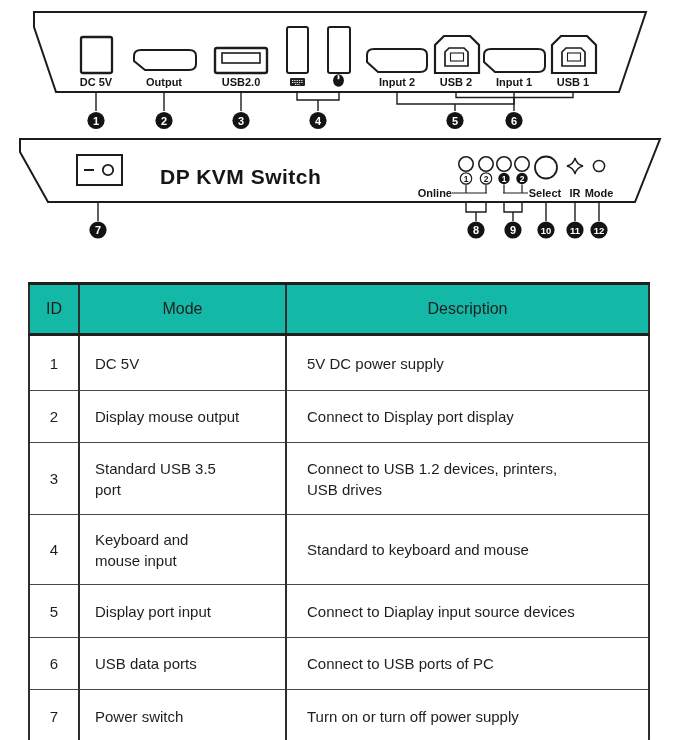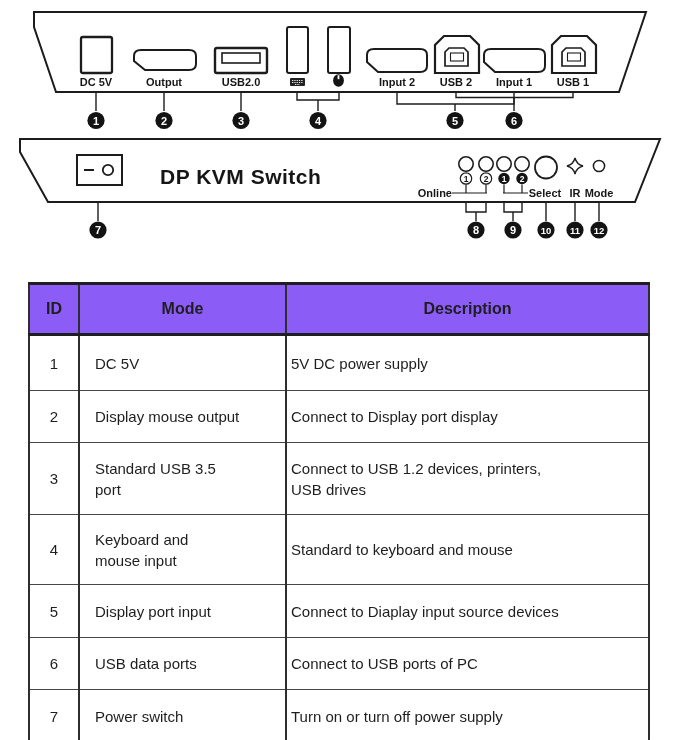--- a/index.html
+++ b/index.html
@@ -14,31 +14,31 @@
   .callout-num2{font-size:9.5px;font-weight:bold;fill:#ffffff;}
   .badge-num{font-size:8.5px;font-weight:bold;fill:#161616;}
   .badge-num-inv{font-size:8.5px;font-weight:bold;fill:#ffffff;}
 
   table.ref-table{position:absolute;left:28px;top:282px;width:620px;
       border-collapse:collapse;table-layout:fixed;
       border:2px solid #242424;}
   .ref-table col.c1{width:50px;}
   .ref-table col.c2{width:207px;}
   .ref-table col.c3{width:363px;}
-  .ref-table th{height:46px;background:#8b5cf6;font-size:16px;font-weight:bold;
+  .ref-table th{height:46px;background:#14b8a6;font-size:16px;font-weight:normal;
       border-left:2px solid #2e2e2e;border-right:2px solid #2e2e2e;
       border-top:3px solid #1f1f1f;border-bottom:3px solid #1f1f1f;
       text-align:center;vertical-align:middle;}
   .ref-table td{font-size:15px;vertical-align:middle;
       border:1.5px solid #474747;
       border-left:2px solid #2e2e2e;border-right:2px solid #2e2e2e;
       line-height:1.4;}
   .ref-table td.c-id{text-align:center;}
   .ref-table td.c-name{padding-left:15px;white-space:pre-line;}
-  .ref-table td.c-desc{padding-left:4px;white-space:pre-line;}
+  .ref-table td.c-desc{padding-left:20px;white-space:pre-line;}
   .ref-table tr.r1 td{height:52px;}
   .ref-table tr.r2 td{height:49px;}
   .ref-table tr.r3 td{height:69px;}
   .ref-table tr.r4 td{height:67px;}
   .ref-table tr.r5 td{height:50px;}
   .ref-table tr.r6 td{height:49px;}
   .ref-table tr.r7 td{height:51px;}
 </style>
 </head>
 <body>

